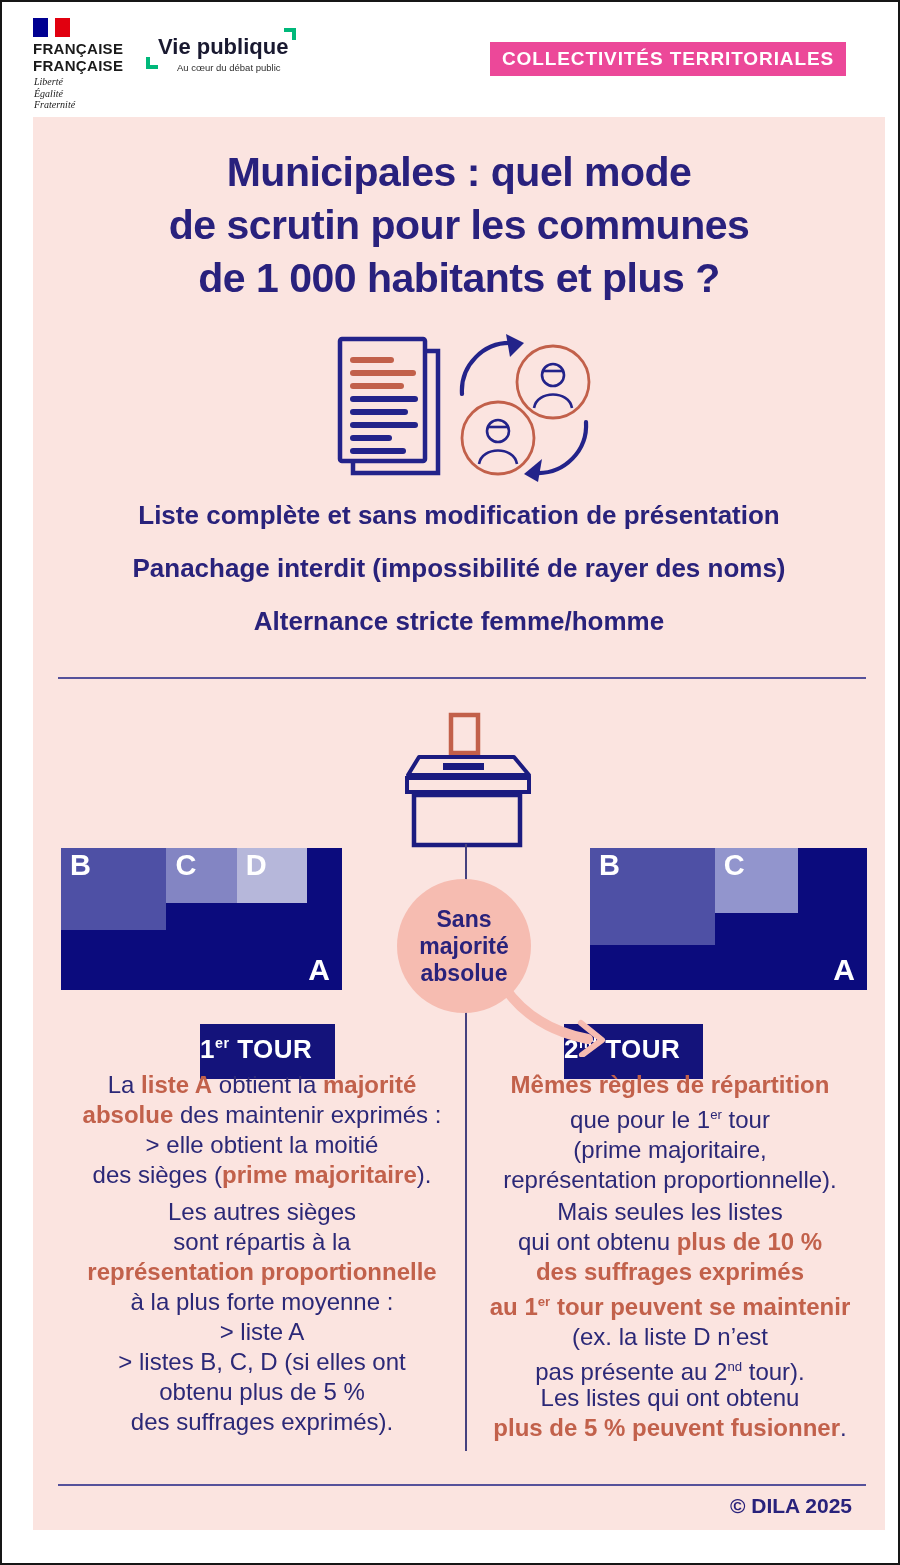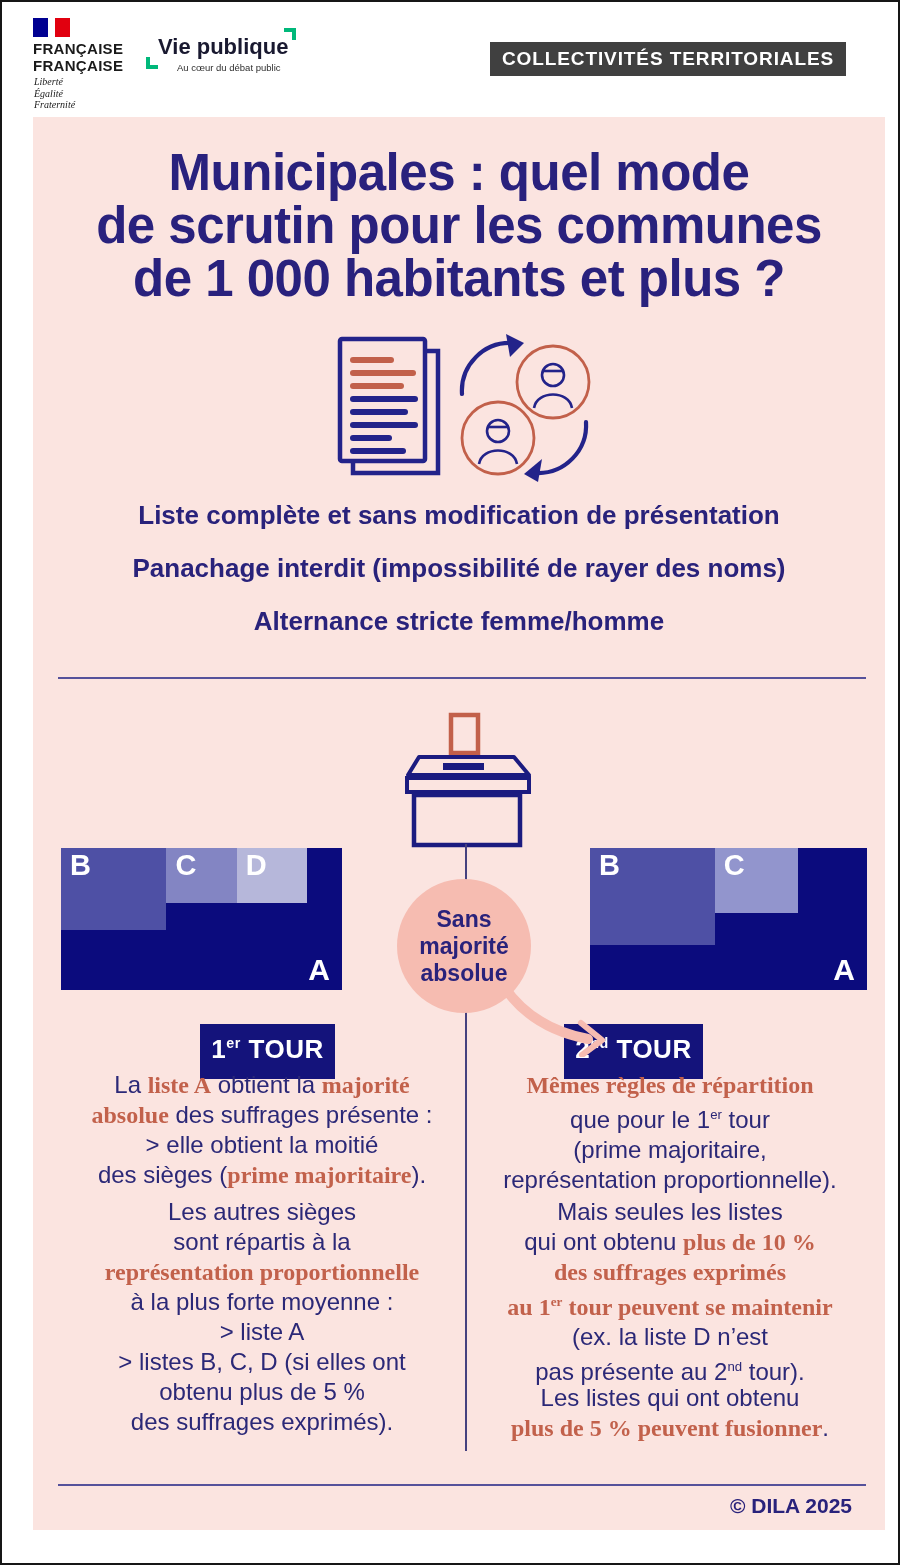--- a/index.html
+++ b/index.html
@@ -23,28 +23,28 @@
   .flag .b{width:15px;height:19px;background:#000091;}
   .flag .w{width:7px;height:19px;background:#fff;}
   .flag .r{width:15px;height:19px;background:#e1000f;}
   .gov-name{position:absolute;left:33px;top:40px;font-size:15px;line-height:17px;font-weight:800;color:#1a1a1a;letter-spacing:.3px;}
   .motto{position:absolute;left:34px;top:76px;font-family:"Liberation Serif",serif;font-style:italic;font-size:10px;line-height:11.5px;color:#1a1a1a;}
   .vp-name{position:absolute;left:158px;top:34px;font-size:22px;font-weight:800;color:#191930;}
   .vp-tagline{position:absolute;left:177px;top:62px;font-size:9.5px;color:#2e2e2e;}
   .vp-br{position:absolute;width:12px;height:12px;}
   .vp-br.tr{left:284px;top:28px;border-top:4.5px solid #00b87a;border-right:4.5px solid #00b87a;}
   .vp-br.bl{left:146px;top:57px;border-left:4.5px solid #00b87a;border-bottom:4.5px solid #00b87a;}
-  .cat-badge{position:absolute;left:490px;top:42px;width:356px;height:34px;background:#404040;color:#fff;
+  .cat-badge{position:absolute;left:490px;top:42px;width:356px;height:34px;background:#ec4899;color:#fff;
     font-size:19px;font-weight:800;letter-spacing:.9px;text-align:center;line-height:34px;}
 
   
   .panel{position:absolute;left:33px;top:117px;width:852px;height:1413px;background:var(--panel);}
 
   h1.title{position:absolute;left:33px;top:146px;width:852px;margin:0;text-align:center;
-    font-size:51px;line-height:53px;font-weight:800;color:#29217d;letter-spacing:-.5px;}
+    font-size:41px;line-height:53px;font-weight:800;color:#29217d;letter-spacing:-.5px;}
 
   .icon-abs{position:absolute;}
 
   .rules{position:absolute;left:33px;top:489px;width:852px;text-align:center;
     font-size:26px;line-height:53px;font-weight:700;color:#29227b;}
 
   .rule-line{position:absolute;left:58px;width:808px;height:2px;background:var(--line);}
   .rl-1{top:677px;} .rl-2{top:1484px;}
 
   .vline{position:absolute;left:465px;top:844px;width:2px;height:607px;background:#45417f;}
@@ -58,30 +58,30 @@
   .area-label{position:absolute;right:12px;bottom:3px;font-size:30px;font-weight:800;color:#fff;}
 
   
   .bubble{position:absolute;left:397px;top:879px;width:134px;height:134px;border-radius:50%;
     background:var(--bubble);display:flex;flex-direction:column;justify-content:center;
     text-align:center;font-size:23px;line-height:27px;font-weight:800;color:#29227b;z-index:5;}
   .tail{z-index:4;}
 
   
   .tour-badge{position:absolute;top:1024px;height:55px;background:#14137b;color:#fff;
-    font-size:26px;font-weight:800;text-align:center;line-height:38px;letter-spacing:.5px;}
+    font-size:26px;font-weight:800;line-height:38px;letter-spacing:.5px;}
   .tb-1{left:200px;width:135px;}
   .tb-2{left:564px;width:139px;}
   sup{font-size:.55em;font-weight:inherit;}
 
   .para{position:absolute;margin:0;text-align:center;font-size:24px;line-height:30px;font-weight:500;color:#2b2877;}
   .col-l{left:55px;width:414px;}
   .col-r{left:462px;width:416px;}
   .p-a{top:1070px;} .p-b{top:1197px;text-align:center;} .p-c{top:1383px;}
-  .accent{color:var(--accent);font-weight:700;font-family:Liberation Serif, serif;}
+  .accent{color:var(--accent);font-weight:700;}
 
   .copyright{position:absolute;top:1494px;right:48px;font-size:21px;font-weight:700;color:#29227b;}
 </style>
 </head>
 <body>
 
 <div class="frame"></div>
 
 <div class="flag">
   <span class="b"></span>
@@ -197,21 +197,21 @@
 </svg>
 <div class="bubble">
   <div>Sans</div>
   <div>majorité</div>
   <div>absolue</div>
 </div>
 
 <div class="tour-badge tb-1"><span>1</span><sup>er</sup><span> TOUR</span></div>
 <div class="tour-badge tb-2"><span>2</span><sup>nd</sup><span> TOUR</span></div>
 
-<p class="para col-l p-a"><span>La </span><span class="accent">liste A</span><span> obtient la </span><span class="accent">majorité</span><br><span class="accent">absolue</span><span> des suffrages présente :</span><br><span>&gt; elle obtient la moitié</span><br><span>des sièges (</span><span class="accent">prime majoritaire</span><span>).</span></p>
+<p class="para col-l p-a"><span>La </span><span class="accent">liste A</span><span> obtient la </span><span class="accent">majorité</span><br><span class="accent">absolue</span><span> des maintenir exprimés :</span><br><span>&gt; elle obtient la moitié</span><br><span>des sièges (</span><span class="accent">prime majoritaire</span><span>).</span></p>
 <p class="para col-l p-b"><span>Les autres sièges</span><br><span>sont répartis à la</span><br><span class="accent">représentation proportionnelle</span><br><span>à la plus forte moyenne :</span><br><span>&gt; liste A</span><br><span>&gt; listes B, C, D (si elles ont</span><br><span>obtenu plus de 5 %</span><br><span>des suffrages exprimés).</span></p>
 
 <p class="para col-r p-a"><span class="accent">Mêmes règles de répartition</span><br><span>que pour le 1</span><sup>er</sup><span> tour</span><br><span>(prime majoritaire,</span><br><span>représentation proportionnelle).</span></p>
 <p class="para col-r p-b"><span>Mais seules les listes</span><br><span>qui ont obtenu </span><span class="accent">plus de 10 %</span><br><span class="accent">des suffrages exprimés</span><br><span class="accent">au 1</span><sup class="accent">er</sup><span class="accent"> tour peuvent se maintenir</span><br><span>(ex. la liste D n’est</span><br><span>pas présente au 2</span><sup>nd</sup><span> tour).</span></p>
 <p class="para col-r p-c"><span>Les listes qui ont obtenu</span><br><span class="accent">plus de 5 % peuvent fusionner</span><span>.</span></p>
 
 <div class="rule-line rl-2"></div>
 <div class="copyright">© DILA 2025</div>
 
 </body></html>

